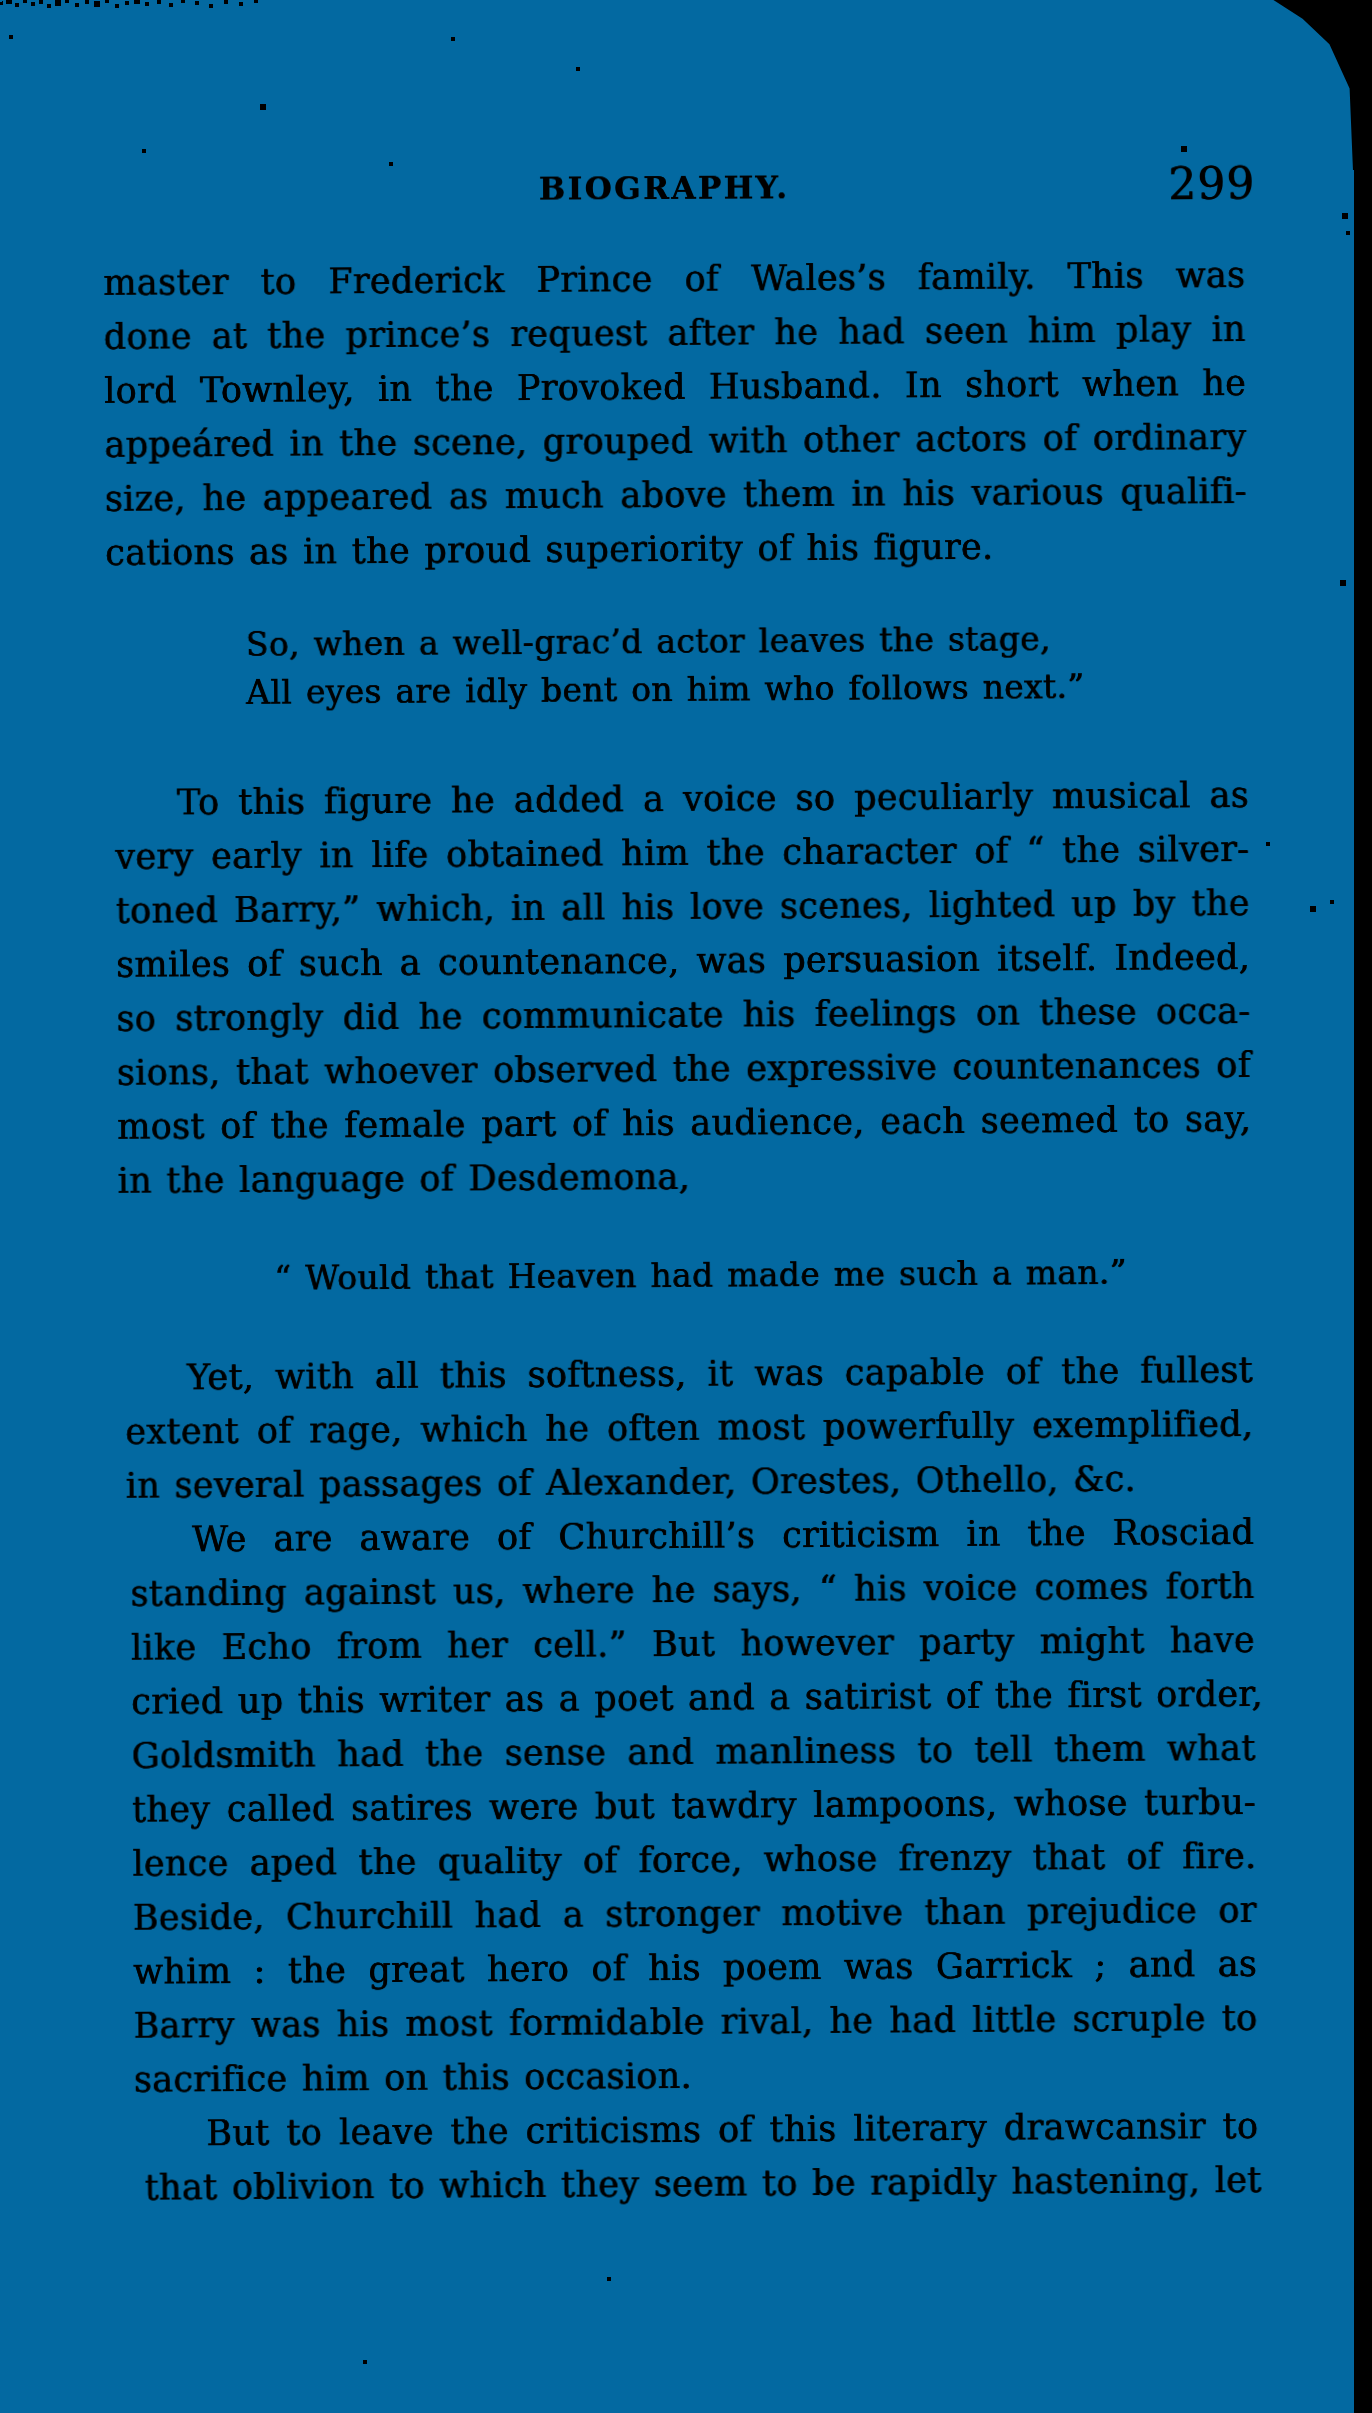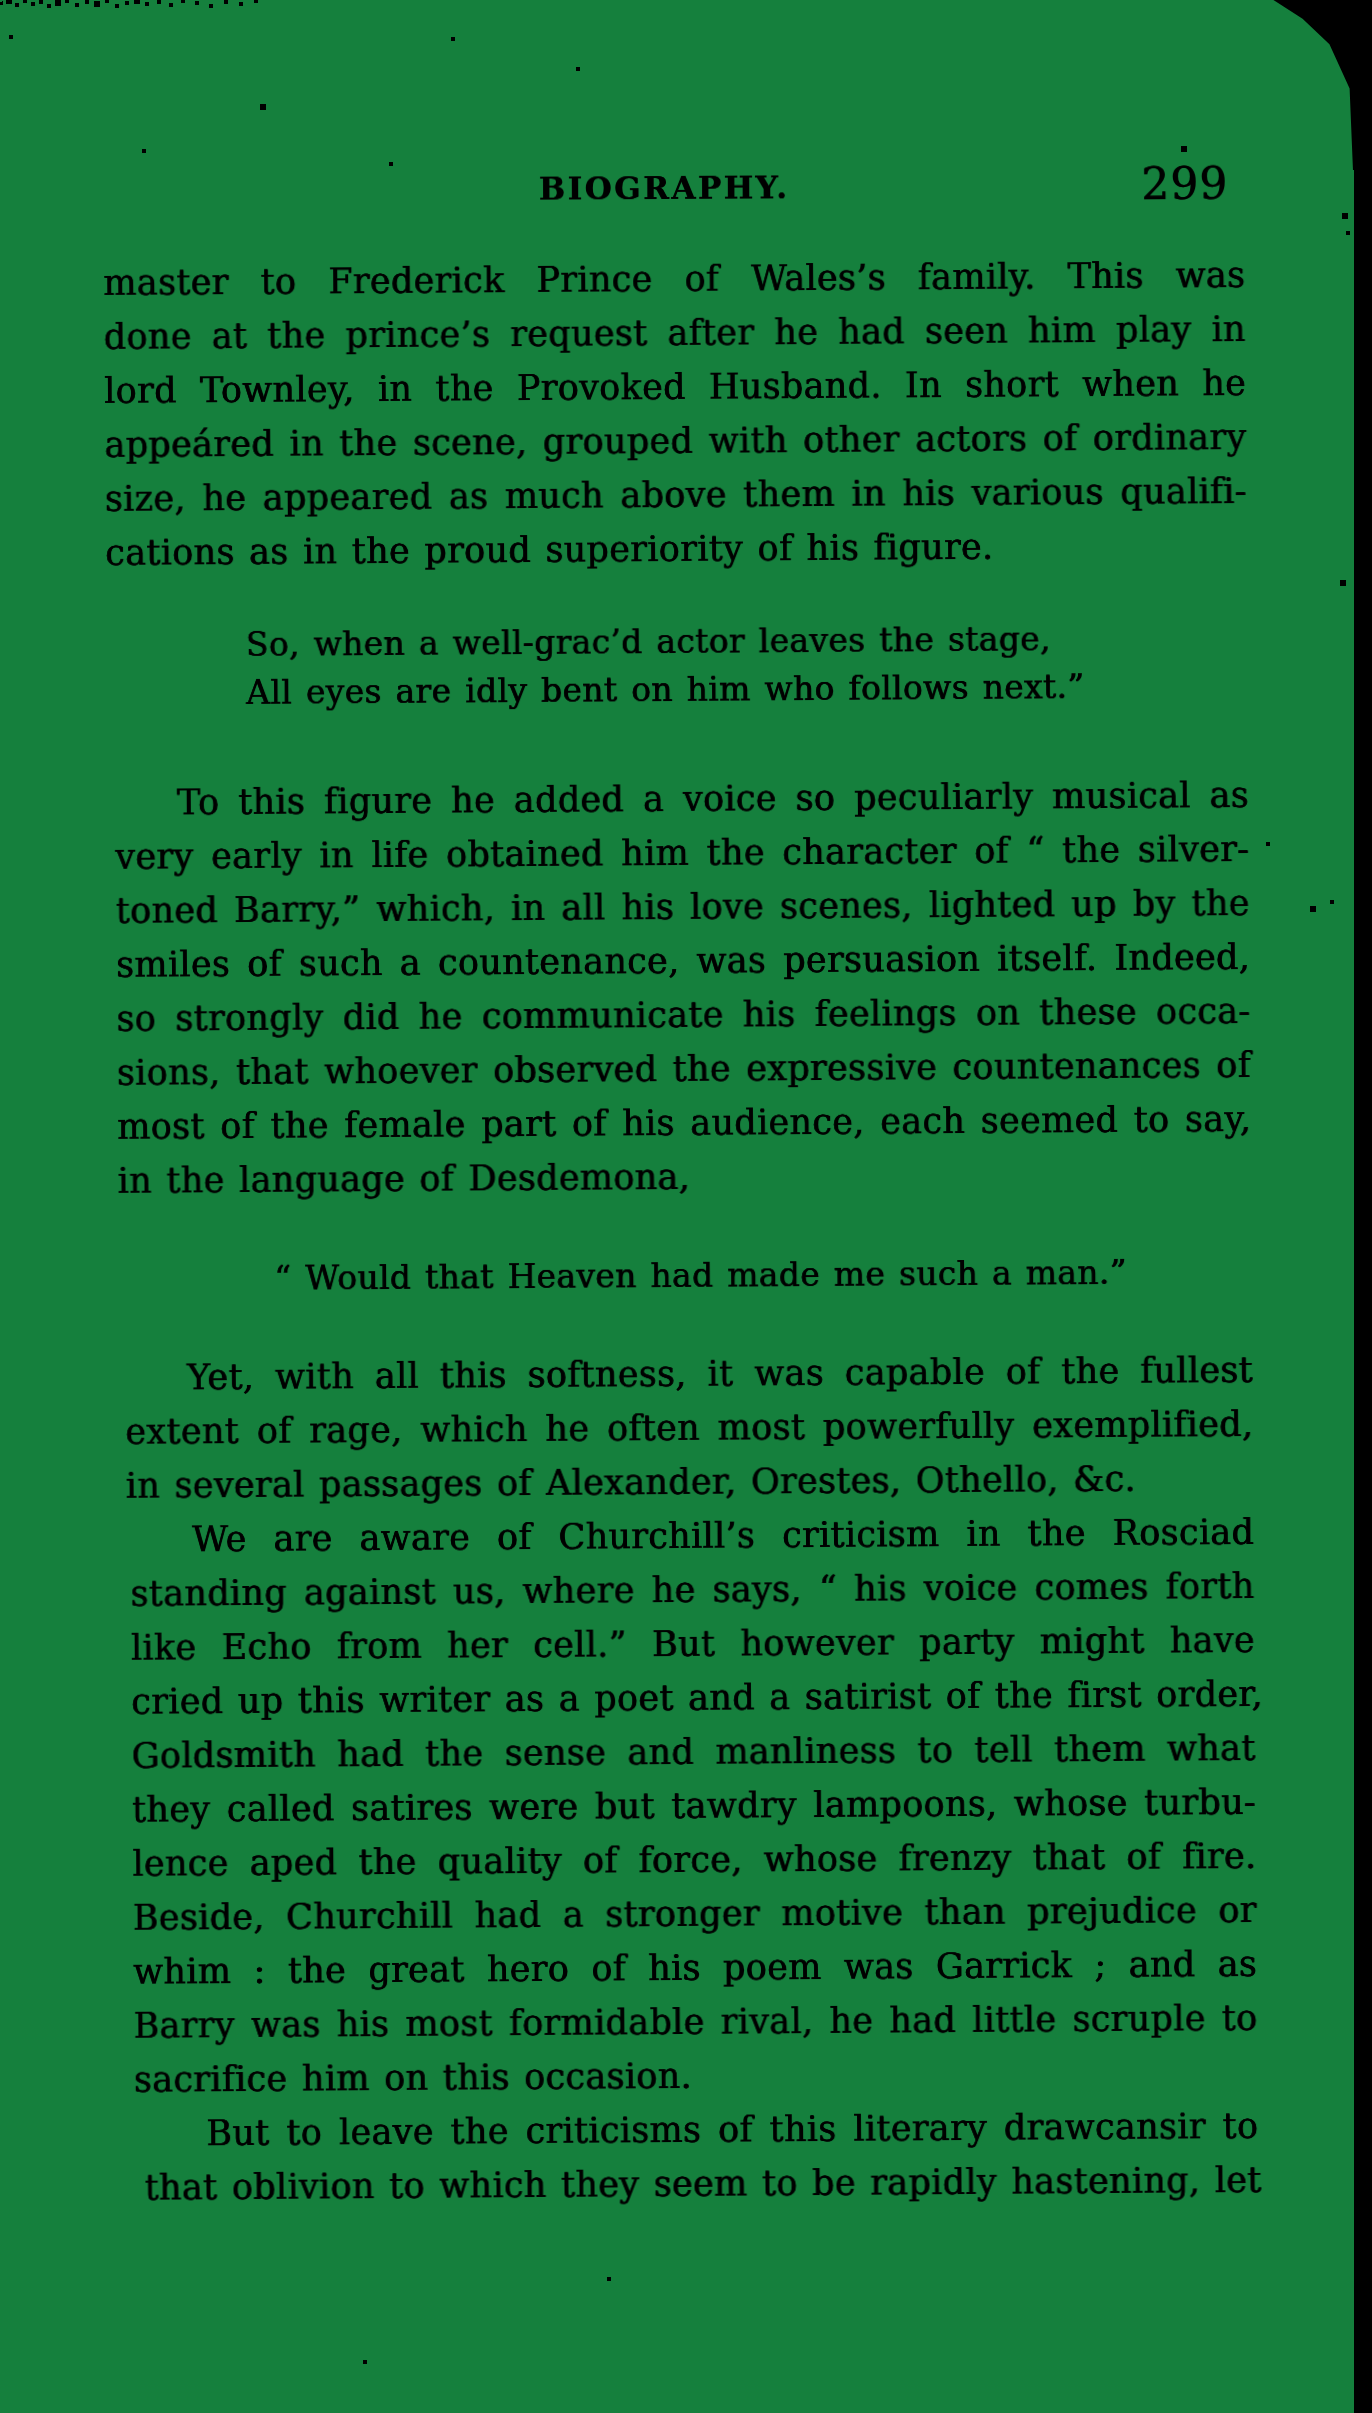--- a/index.html
+++ b/index.html
@@ -1,40 +1,40 @@
 <!DOCTYPE html>
 <html><head>
 <meta charset="utf-8">
 <style>
   html, body { margin: 0; padding: 0; background: #ffffff; }
   .page {
     position: relative;
     width: 1372px;
     height: 2413px;
-    background: #15803d;
+    background: #0369a1;
     overflow: hidden;
     color: #000;
     font-family: "DejaVu Serif", serif;
   }
 
   
   .running-head {
     position: absolute;
     top: 170px; left: 0; right: 0;
     text-align: center;
     transform: translateX(-22px) rotate(-0.3deg);
     font-size: 31px;
     font-weight: 700;
     letter-spacing: 2.5px;
     text-shadow: 0.6px 0.3px 0 currentColor;
     filter: blur(0.25px);
   }
   .page-number {
     position: absolute;
-    top: 158px; left: 1141px;
+    top: 158px; left: 1168px;
     font-size: 44px;
     letter-spacing: 1px;
     text-shadow: 0.7px 0.4px 0 currentColor;
     filter: blur(0.25px);
     transform: rotate(-0.5deg);
   }
 
   
   .text-block {
     position: absolute;

